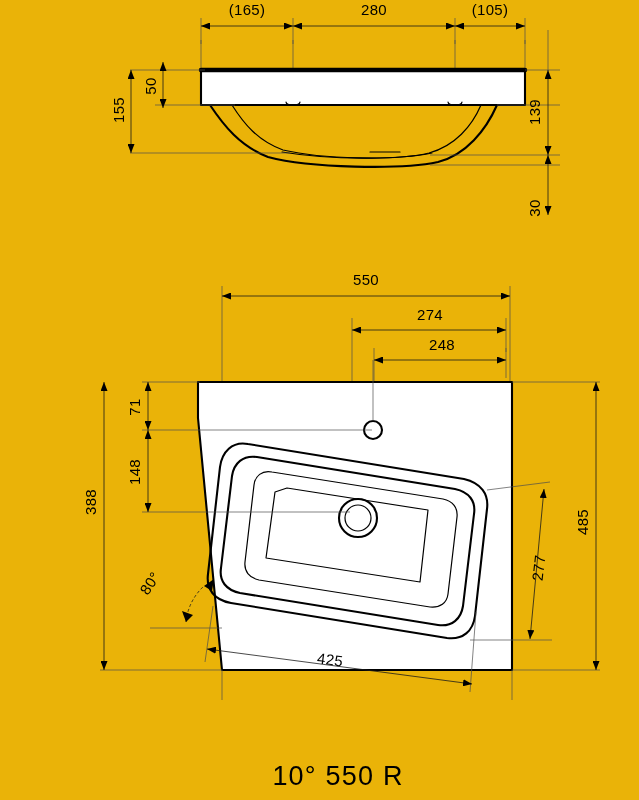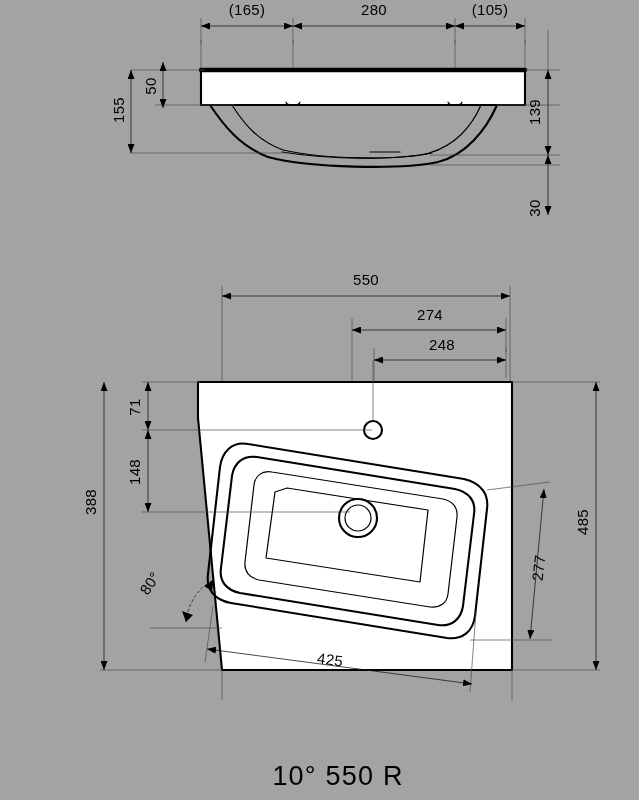--- a/index.html
+++ b/index.html
@@ -8,21 +8,21 @@
     padding: 0;
     background: #ffffff;
   }
   body {
     font-family: "Liberation Sans", sans-serif;
   }
   #sheet {
     position: relative;
     width: 639px;
     height: 800px;
-    background: #a3a3a3;
+    background: #eab308;
     overflow: hidden;
   }
   svg#drawing {
     position: absolute;
     left: 0;
     top: 0;
     width: 639px;
     height: 800px;
     display: block;
   }

